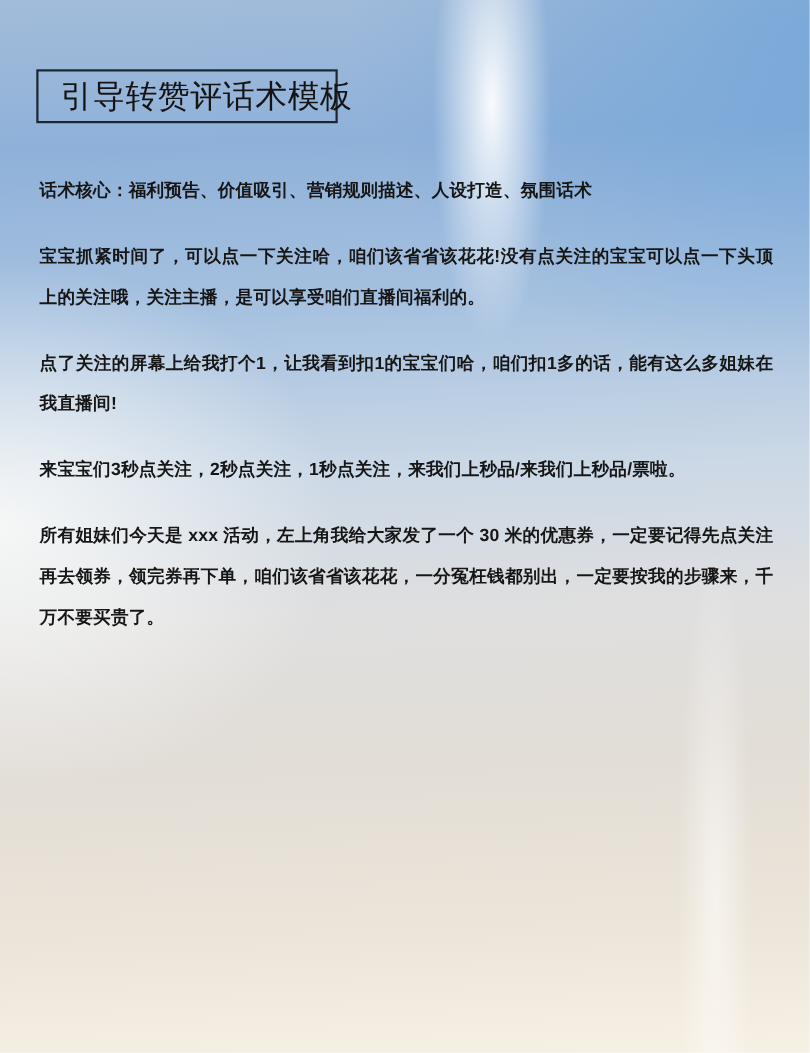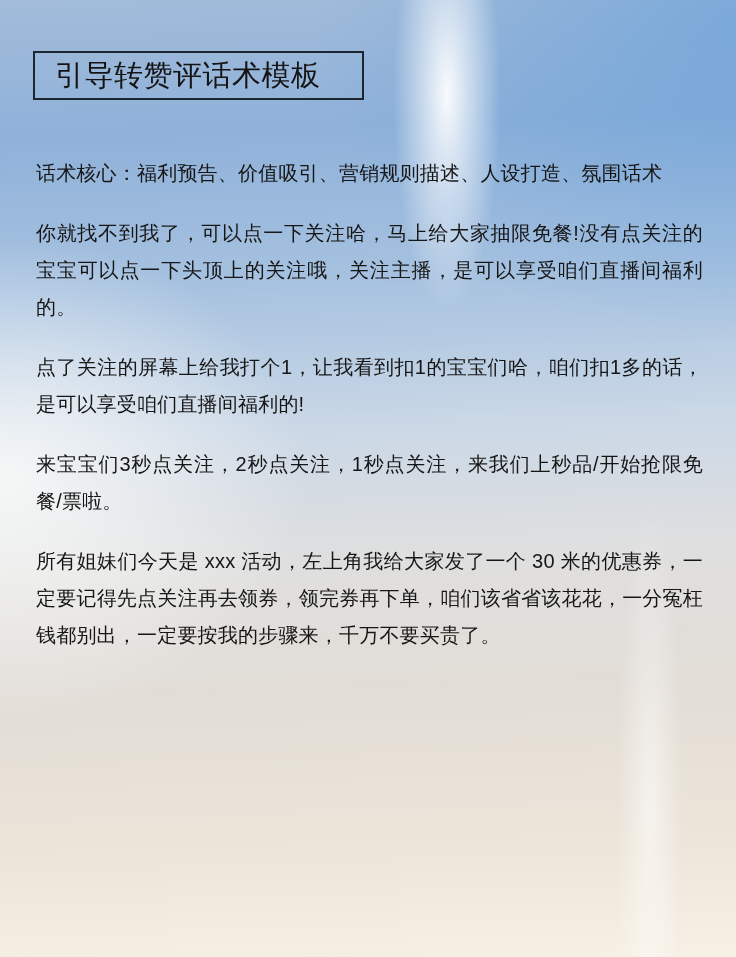--- a/index.html
+++ b/index.html
@@ -19,22 +19,22 @@
       radial-gradient(ellipse 45px 430px at 650px 820px, rgba(255,255,255,0.55), rgba(255,255,255,0) 75%),
       radial-gradient(ellipse 430px 340px at 0px 480px,  rgba(252,252,250,0.85), rgba(252,252,250,0) 72%),
       radial-gradient(ellipse 560px 430px at 736px 20px, rgba(96,156,216,0.55),  rgba(96,156,216,0) 75%),
       linear-gradient(178deg,
         #a2bcda 0%, #8fb1d9 14%, #a7c2e0 30%, #cbd8e6 45%,
         #dfdfdf 58%, #e2ddd6 72%, #ece5d9 88%, #f7f0e5 100%);
   }
   .title-box {
     position: absolute;
     left: 33px;
-    top: 51px;
-    width: 331px;
+    top: 63px;
+    width: 274px;
     height: 49px;
     border: 2px solid #1c2630;
     box-sizing: border-box;
     display: flex;
     align-items: center;
     padding-left: 20px;
   }
   .title-box .title-text {
     font-family: "Liberation Serif", "DejaVu Serif", serif;
     font-size: 29px;
@@ -44,44 +44,44 @@
     white-space: nowrap;
   }
   .content {
     position: absolute;
     left: 36px;
     right: 33px;
     top: 155px;
   }
   .content p {
     margin: 0 0 23px 0;
-    font-size: 20px;
-    font-weight: 400;
+    font-size: 16px;
+    font-weight: 700;
     line-height: 37px;
     color: #161616;
     text-align: justify;
     letter-spacing: 0.2px;
   }
 </style>
 </head>
 <body>
 
 <div class="page">
 
   <div class="title-box">
     <span class="title-text">引导转赞评话术模板</span>
   </div>
 
   <div class="content">
     <p>话术核心：福利预告、价值吸引、营销规则描述、人设打造、氛围话术</p>
 
-    <p>你就找不到我了，可以点一下关注哈，马上给大家抽限免餐!没有点关注的宝宝可以点一下头顶上的关注哦，关注主播，是可以享受咱们直播间福利的。</p>
+    <p>宝宝抓紧时间了，可以点一下关注哈，咱们该省省该花花!没有点关注的宝宝可以点一下头顶上的关注哦，关注主播，是可以享受咱们直播间福利的。</p>
 
-    <p>点了关注的屏幕上给我打个1，让我看到扣1的宝宝们哈，咱们扣1多的话，是可以享受咱们直播间福利的!</p>
+    <p>点了关注的屏幕上给我打个1，让我看到扣1的宝宝们哈，咱们扣1多的话，能有这么多姐妹在我直播间!</p>
 
-    <p>来宝宝们3秒点关注，2秒点关注，1秒点关注，来我们上秒品/开始抢限免餐/票啦。</p>
+    <p>来宝宝们3秒点关注，2秒点关注，1秒点关注，来我们上秒品/来我们上秒品/票啦。</p>
 
 
 
     <p>所有姐妹们今天是 xxx 活动，左上角我给大家发了一个 30 米的优惠券，一定要记得先点关注再去领券，领完券再下单，咱们该省省该花花，一分冤枉钱都别出，一定要按我的步骤来，千万不要买贵了。</p>
   </div>
 
 </div>
 
 </body></html>

